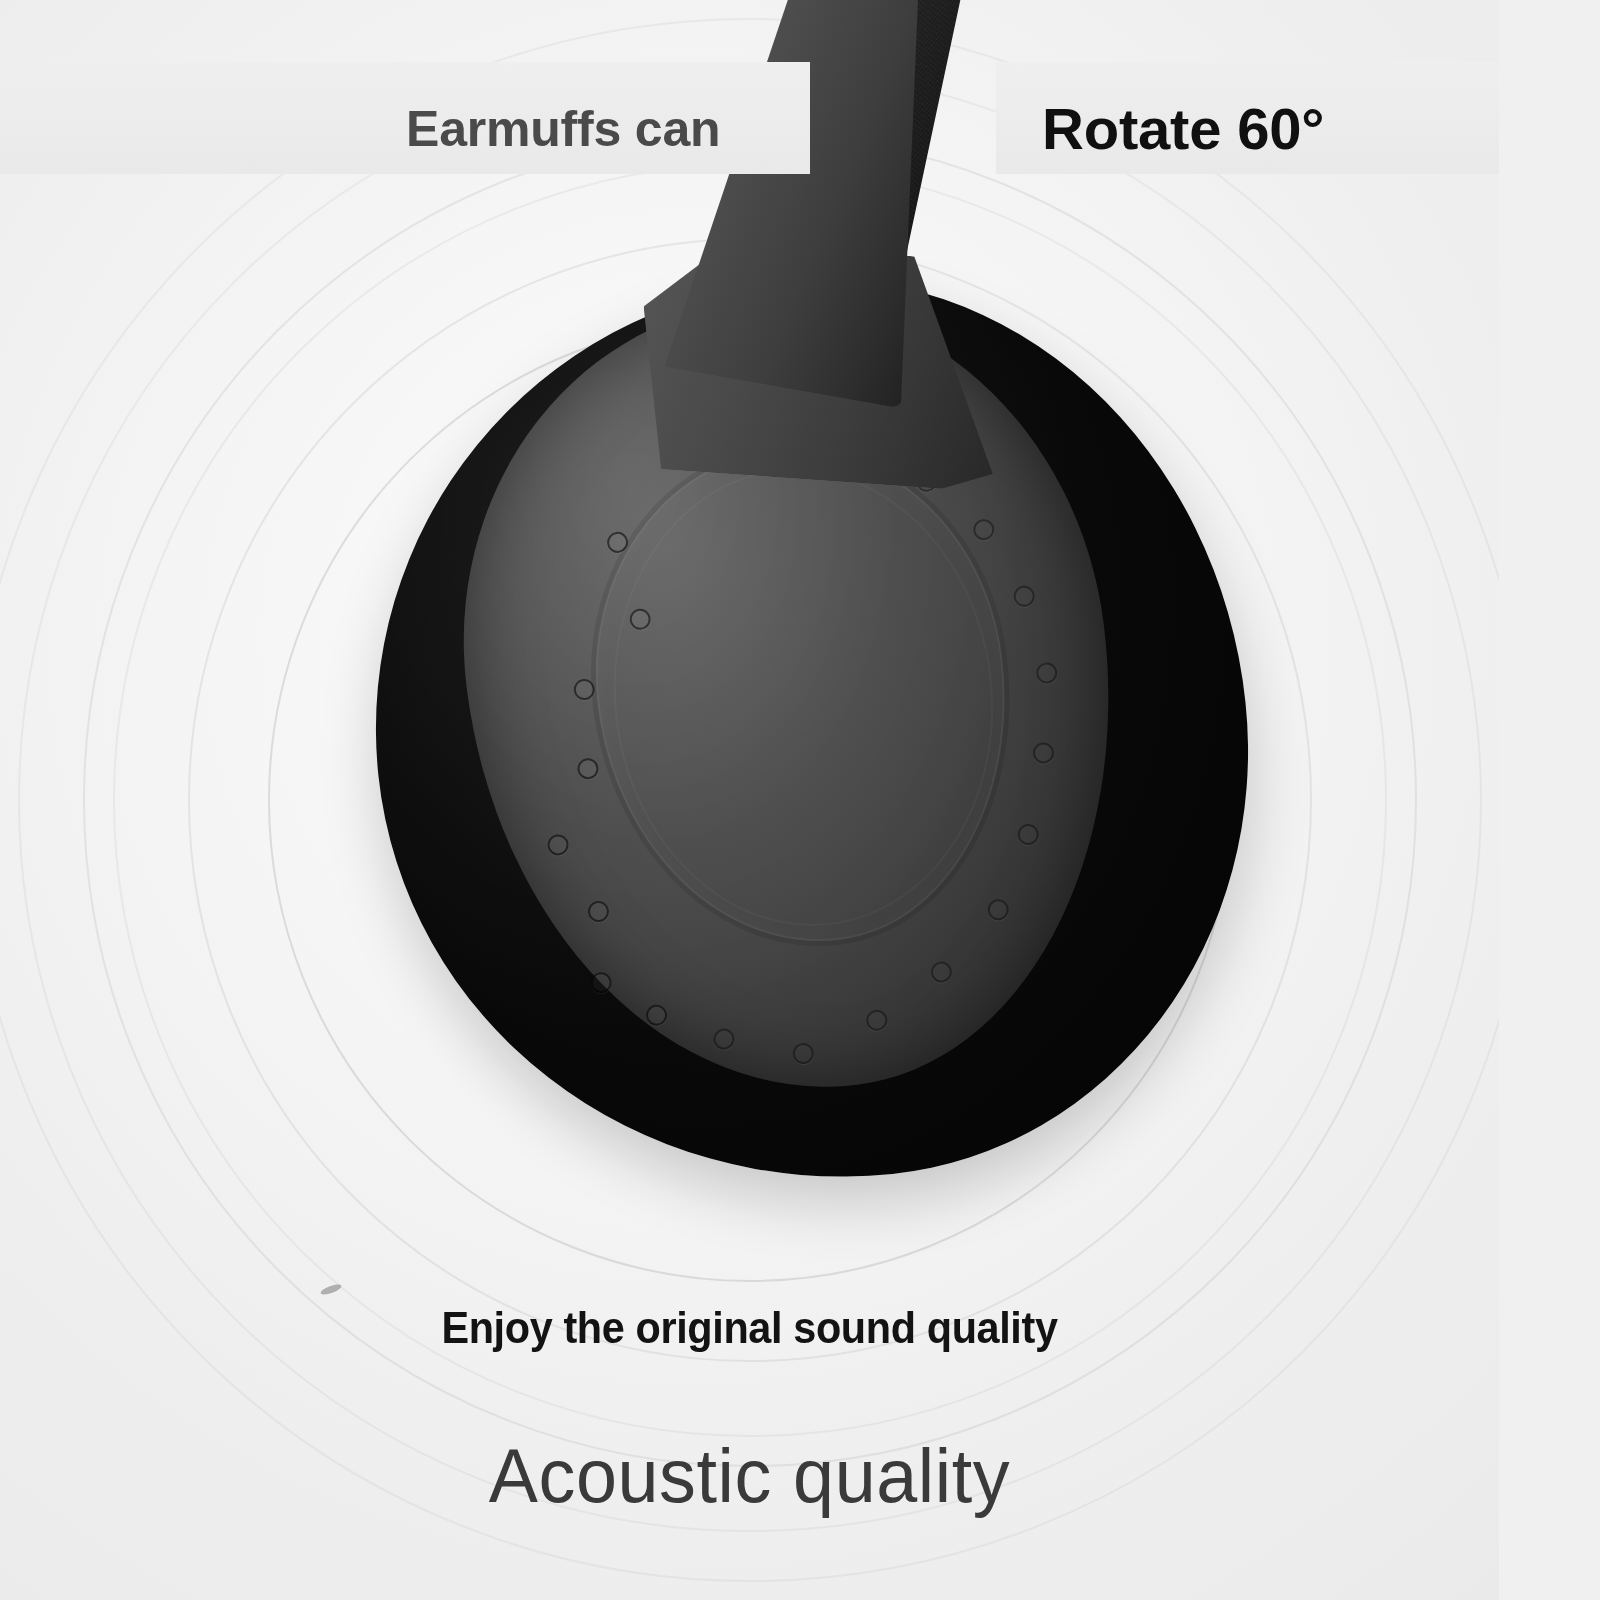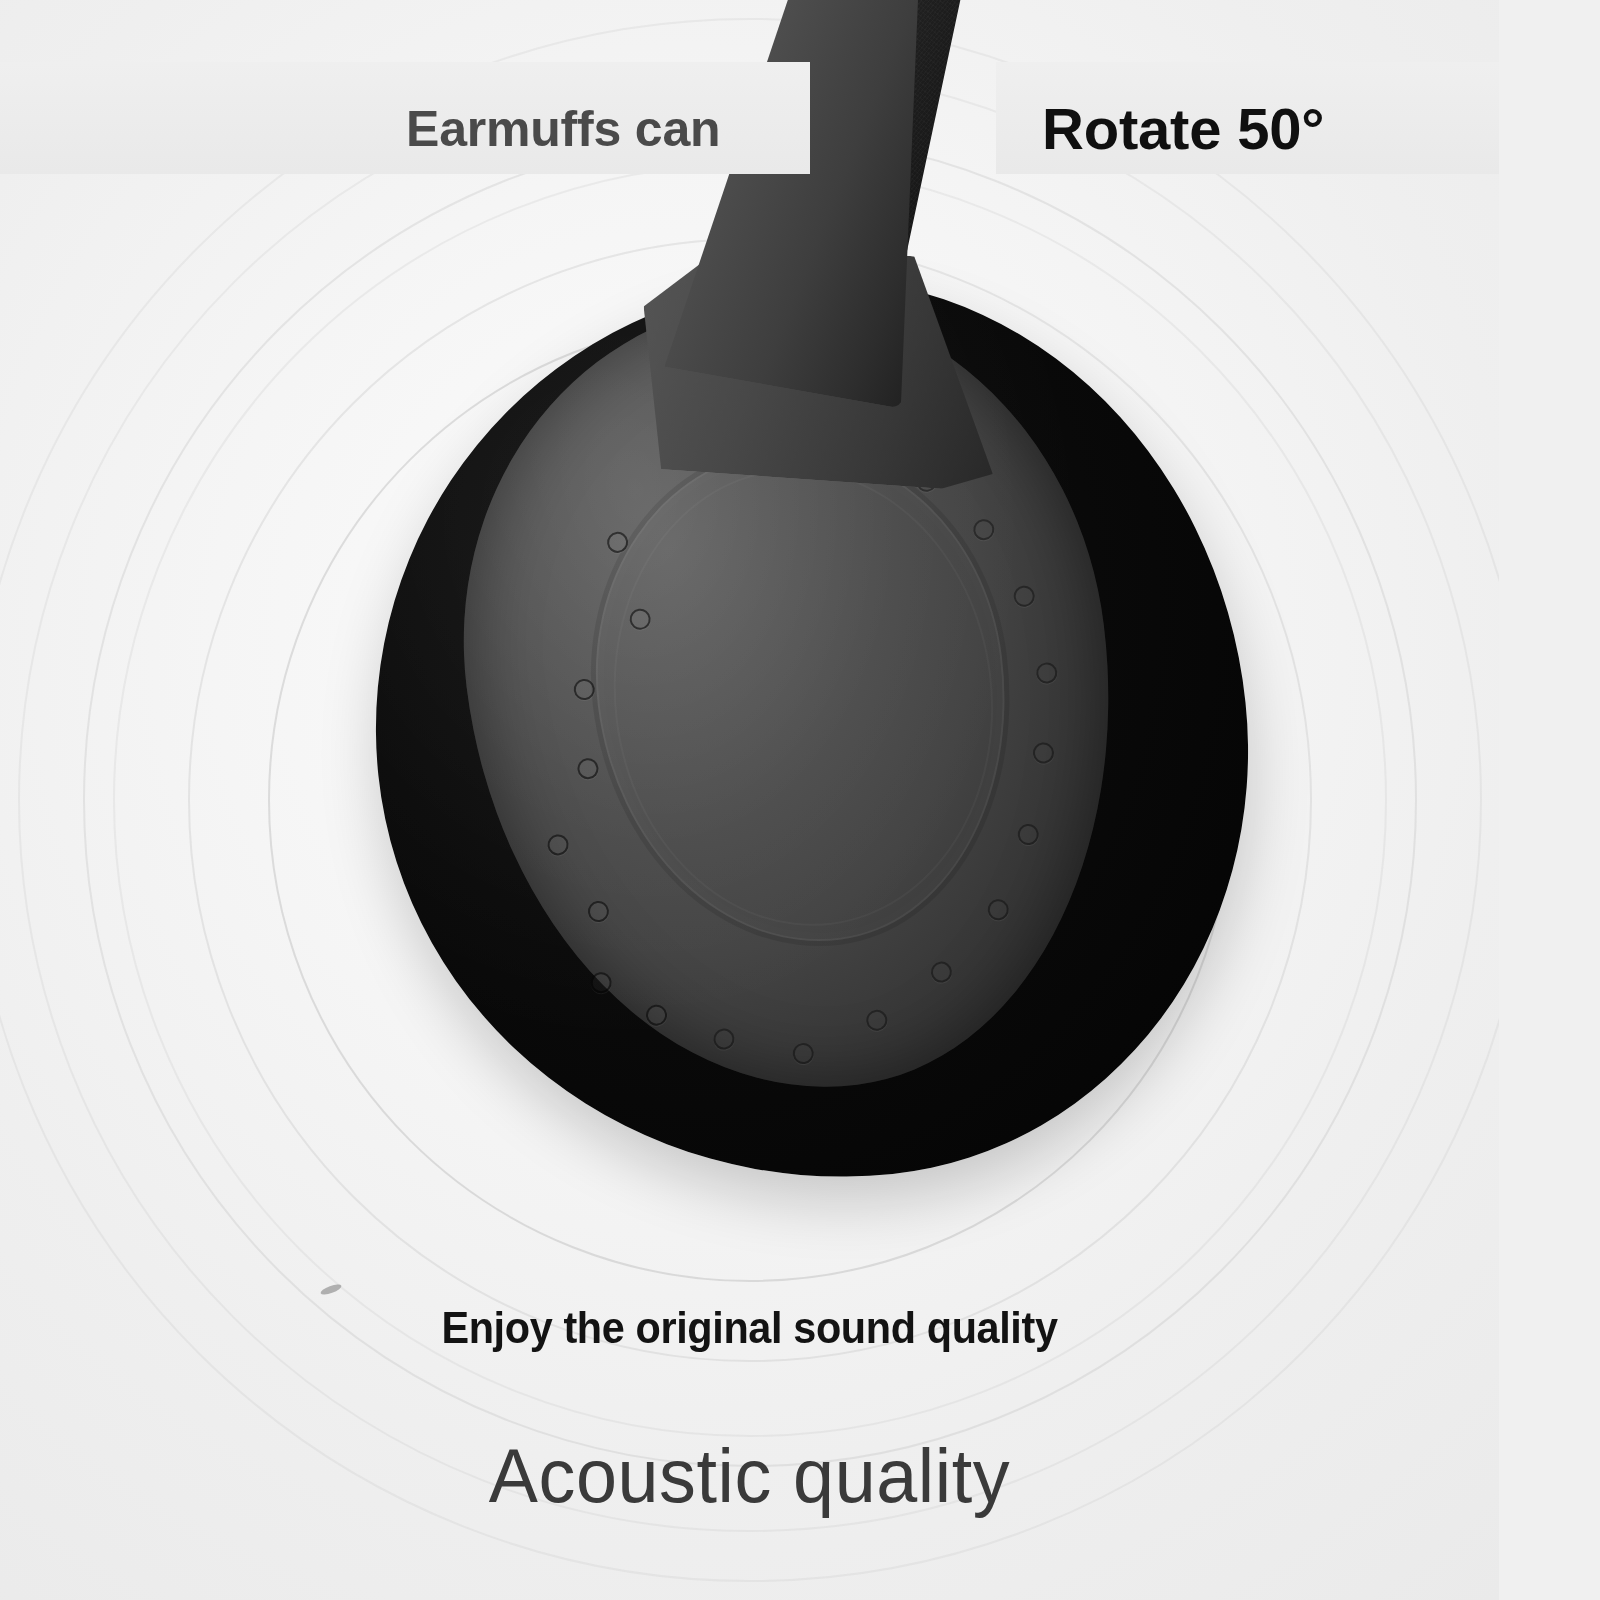--- a/index.html
+++ b/index.html
@@ -187,20 +187,20 @@
     <div class="band-edge"></div>
     <div class="band"></div>
     <div class="yoke-flare"></div>
     <div class="yoke"></div>
   </div>
 
   <div class="band-strip" style="left:0;top:62px;width:810px;"></div>
   <div class="band-strip" style="left:996px;top:62px;width:604px;"></div>
 
   <div class="hdr" id="hdr-left">Earmuffs can</div>
-  <div class="hdr" id="hdr-right">Rotate 50°</div>
+  <div class="hdr" id="hdr-right">Rotate 60°</div>
 
   <div class="speck"></div>
 
   <div id="sub-line">Enjoy the original sound quality</div>
   <div id="big-line">Acoustic quality</div>
 
 </div>
 
 </body></html>

